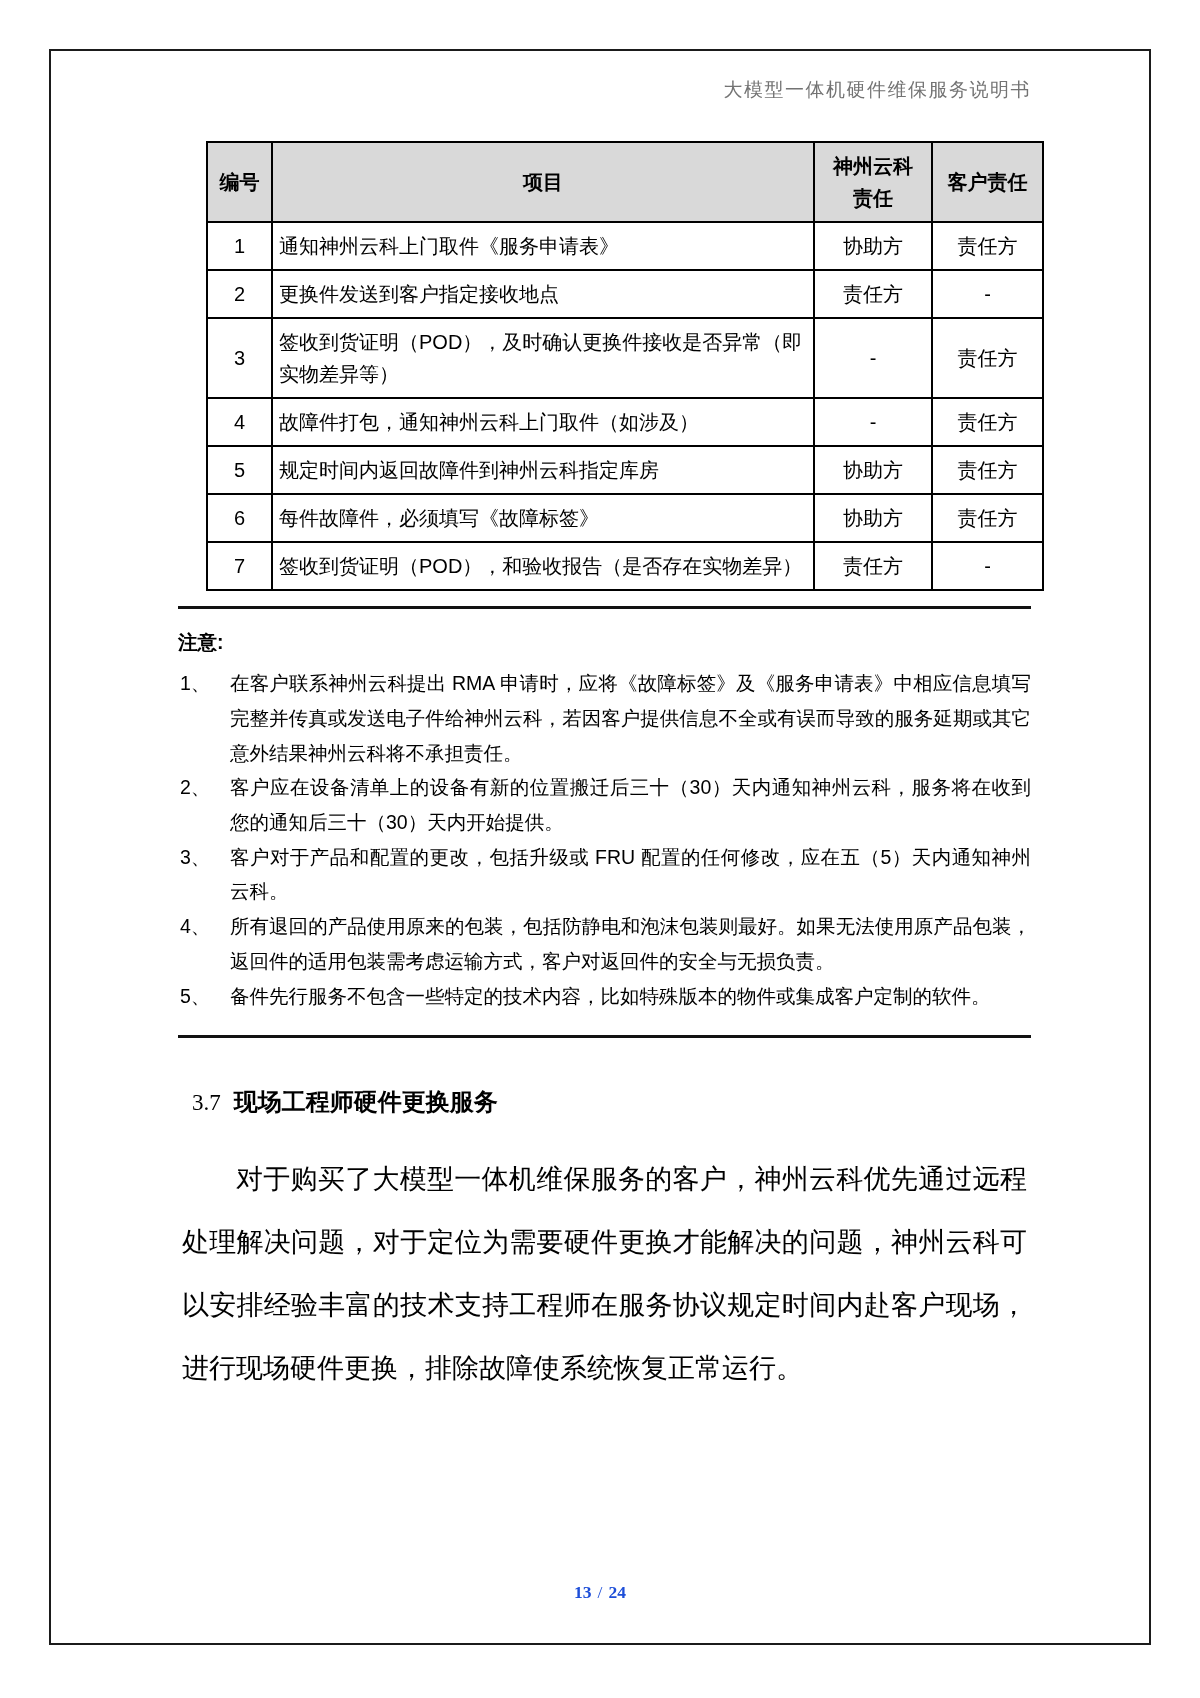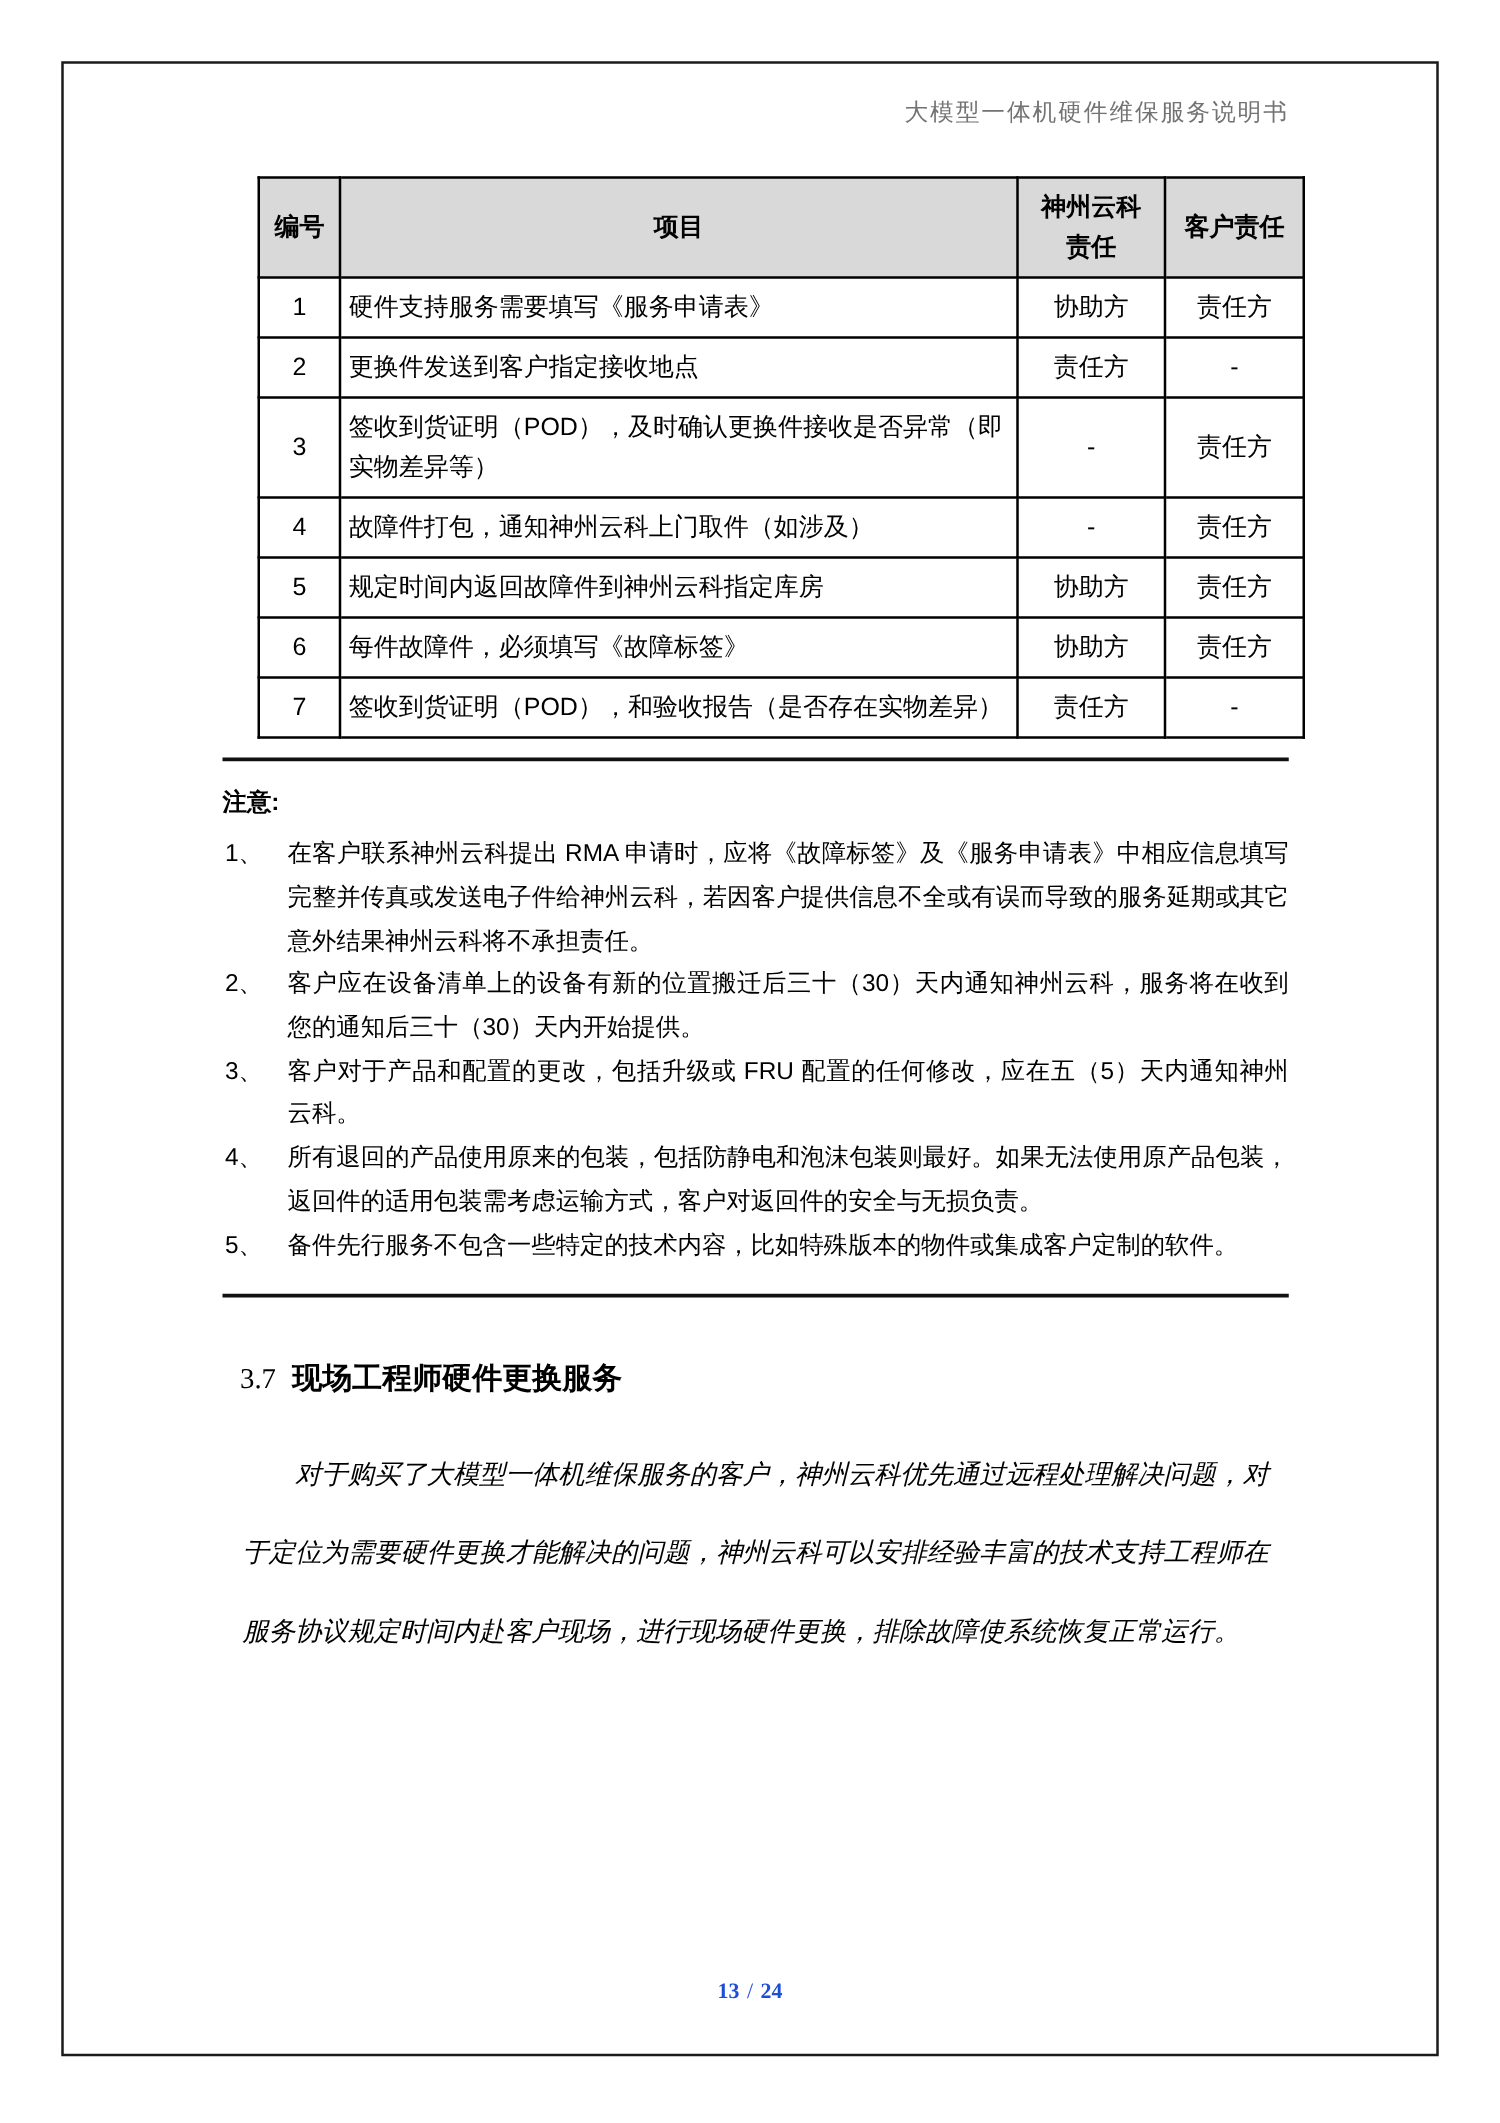--- a/index.html
+++ b/index.html
@@ -105,27 +105,26 @@
     font-family: "Liberation Serif", serif;
     font-size: 23px;
     margin-left: 14px;
   }
   .section-title {
     font-size: 24px;
     font-weight: bold;
     margin-left: 13px;
   }
   .body-paragraph {
-    margin: 16px;
+    margin: 4px;
     margin-top: 30px;
-    font-size: 21px;
+    font-size: 27px;
     line-height: 63px;
     text-align: justify;
     text-indent: 2em;
-    font-style: italic;
   }
   .body-paragraph + .body-paragraph { margin-top: 12px; }
   .page-footer {
     position: absolute;
     top: 1582px;
     left: 0;
     width: 1200px;
     text-align: center;
     font-family: "Liberation Serif", serif;
     font-size: 17.5px;
@@ -161,21 +160,21 @@
         <th>
           <span style="display:block">神州云科</span>
           <span style="display:block">责任</span>
         </th>
         <th>客户责任</th>
       </tr>
     </thead>
     <tbody>
       <tr>
         <td class="cell-center">1</td>
-        <td class="cell-item">硬件支持服务需要填写《服务申请表》</td>
+        <td class="cell-item">通知神州云科上门取件《服务申请表》</td>
         <td class="cell-center">协助方</td>
         <td class="cell-center">责任方</td>
       </tr>
       <tr>
         <td class="cell-center">2</td>
         <td class="cell-item">更换件发送到客户指定接收地点</td>
         <td class="cell-center">责任方</td>
         <td class="cell-center">-</td>
       </tr>
       <tr>

